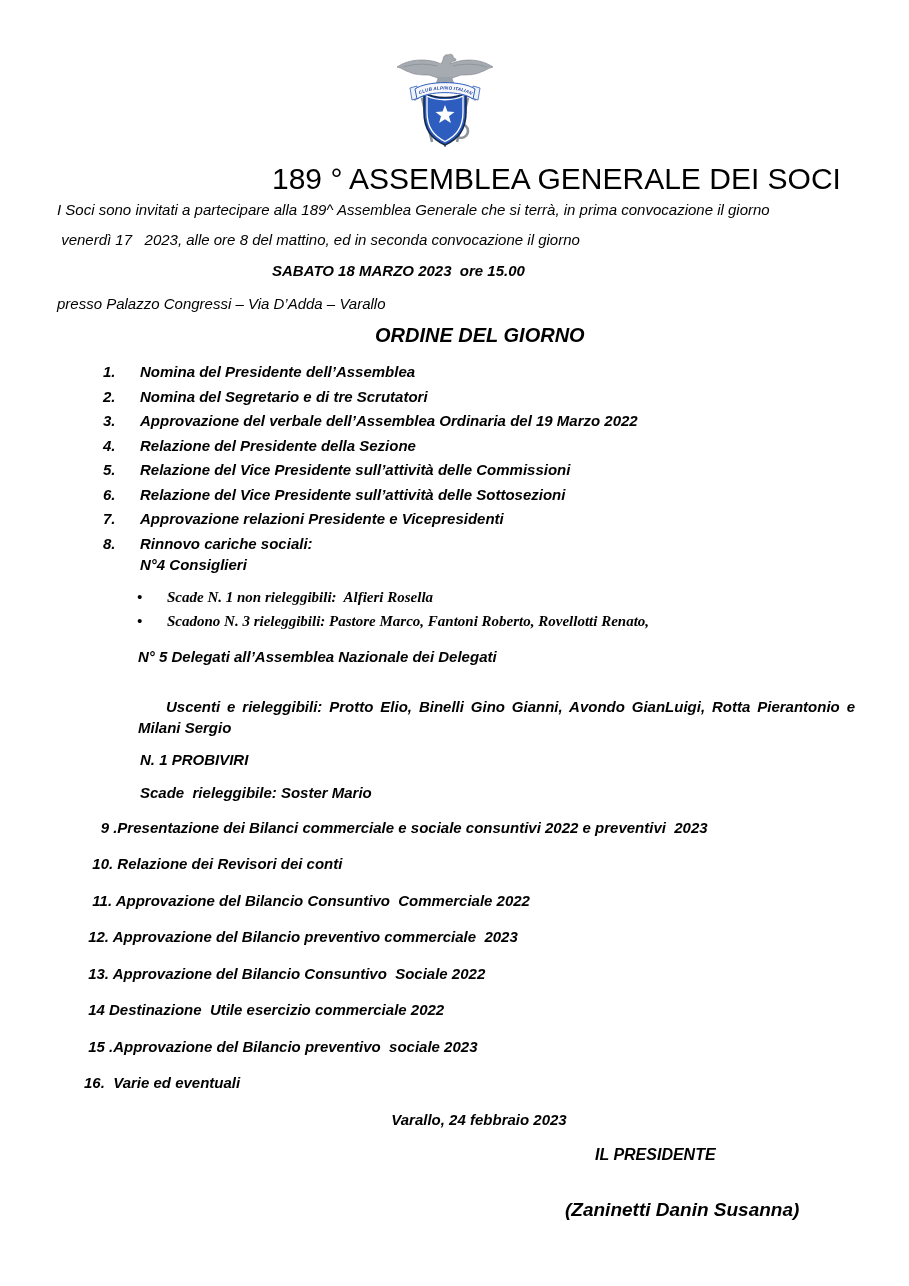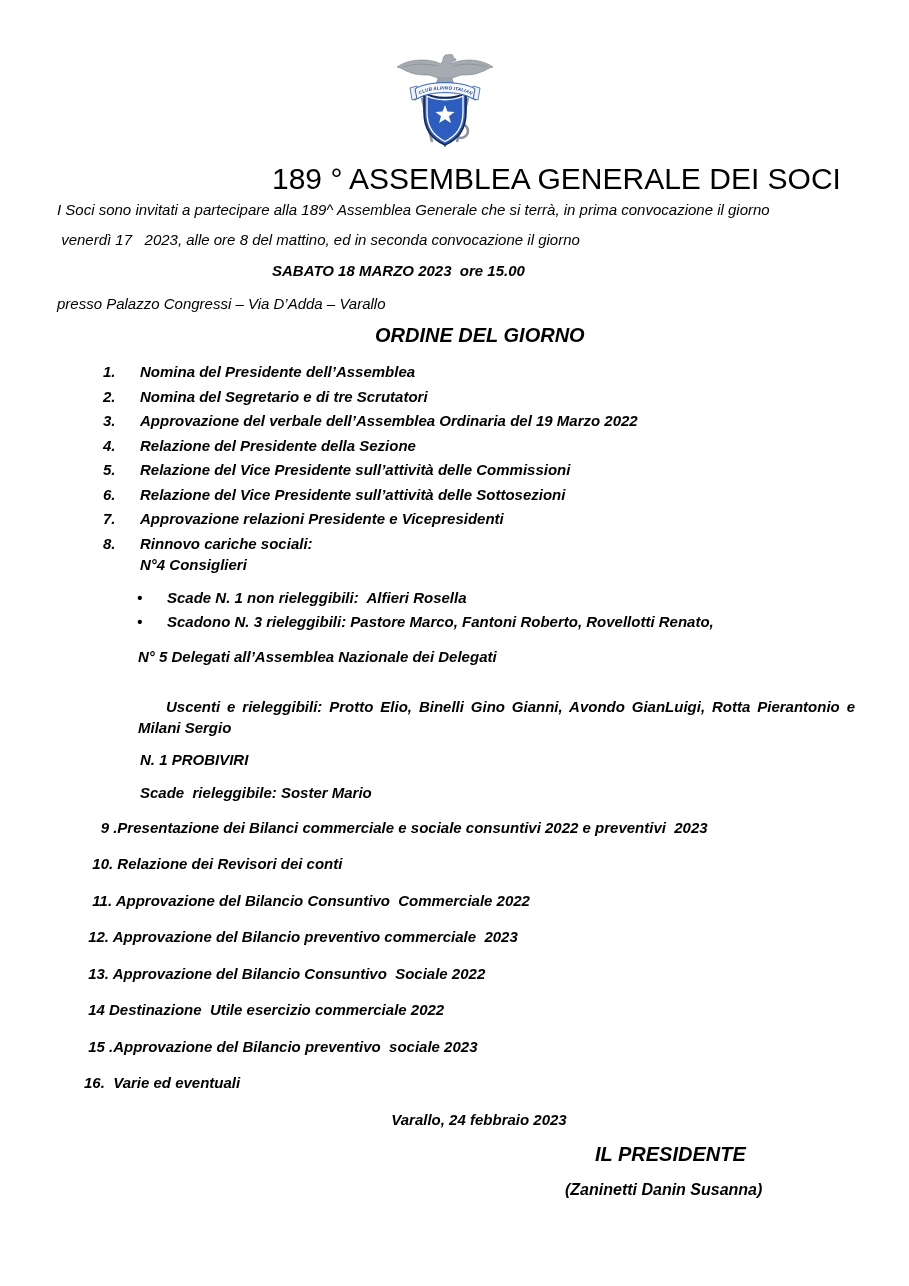--- a/index.html
+++ b/index.html
@@ -28,35 +28,35 @@
     font-size:20px;margin:11px 0 0 375px;
     font-weight:bold;
   }
   ol.agenda{list-style:none;margin:15px 0 0 0;padding:0;}
   ol.agenda li{
     display:flex;margin:0 0 3.5px 103px;
   }
   ol.agenda .num{flex:0 0 37px;}
   ol.agenda .body{flex:1;}
   ul.bullets{list-style:none;margin:12px 0 0 0;padding:0;}
-  ul.bullets li{display:flex;margin:0 0 3.5px 137px;}
+  ul.bullets li{display:flex;margin:0 0 3.5px 137px;font-family:Liberation Serif, serif;}
   ul.bullets li::before{content:"\2022";flex:0 0 30px;}
   .delegates-heading{margin:13.5px 0 0 138px;}
   .delegates-par{
     margin:29px 57px 0 138px;
     width:717px;
     text-align:justify;text-indent:28px;
   }
   .probiviri-heading{margin:11px 0 0 140px;}
   .probiviri-detail{margin:12px 0 0 140px;}
   .items2{margin-top:14px;}
   .items2 p{margin:0 0 15.5px 84px;}
   .place-date{margin:0 7px 0 56px;text-align:center;}
-  .sig-title{font-size:20px;margin:14px 7px 0 595px;}
-  .sig-name{font-size:16px;margin:14px 0 0 565px;}
+  .sig-title{font-size:16px;margin:14px 7px 0 595px;}
+  .sig-name{font-size:19px;margin:34px 0 0 565px;}
 </style>
 </head>
 <body>
 
 <div class="page">
 
   <div class="logo-wrap">
     <svg width="100" height="96" viewBox="0 0 100 96">
 
       <path fill="#a6abb2" stroke="#7a8087" stroke-width="0.6" d="M2,15 C8,11 16,8 26,8 C36,8 42,10 46,12 L48,8 C48,5 50,2 53,3 C56,1 59,3 58,6 C61,6 62,8 60,9 C58,9 56,10 55,12 C60,10 66,8 74,8 C84,8 92,11 98,15 C93,16 90,19 86,20 C80,23 72,23 66,23 L60,25 C57,27 43,27 40,25 L34,23 C28,23 20,23 14,20 C10,19 7,16 2,15 Z"></path>

